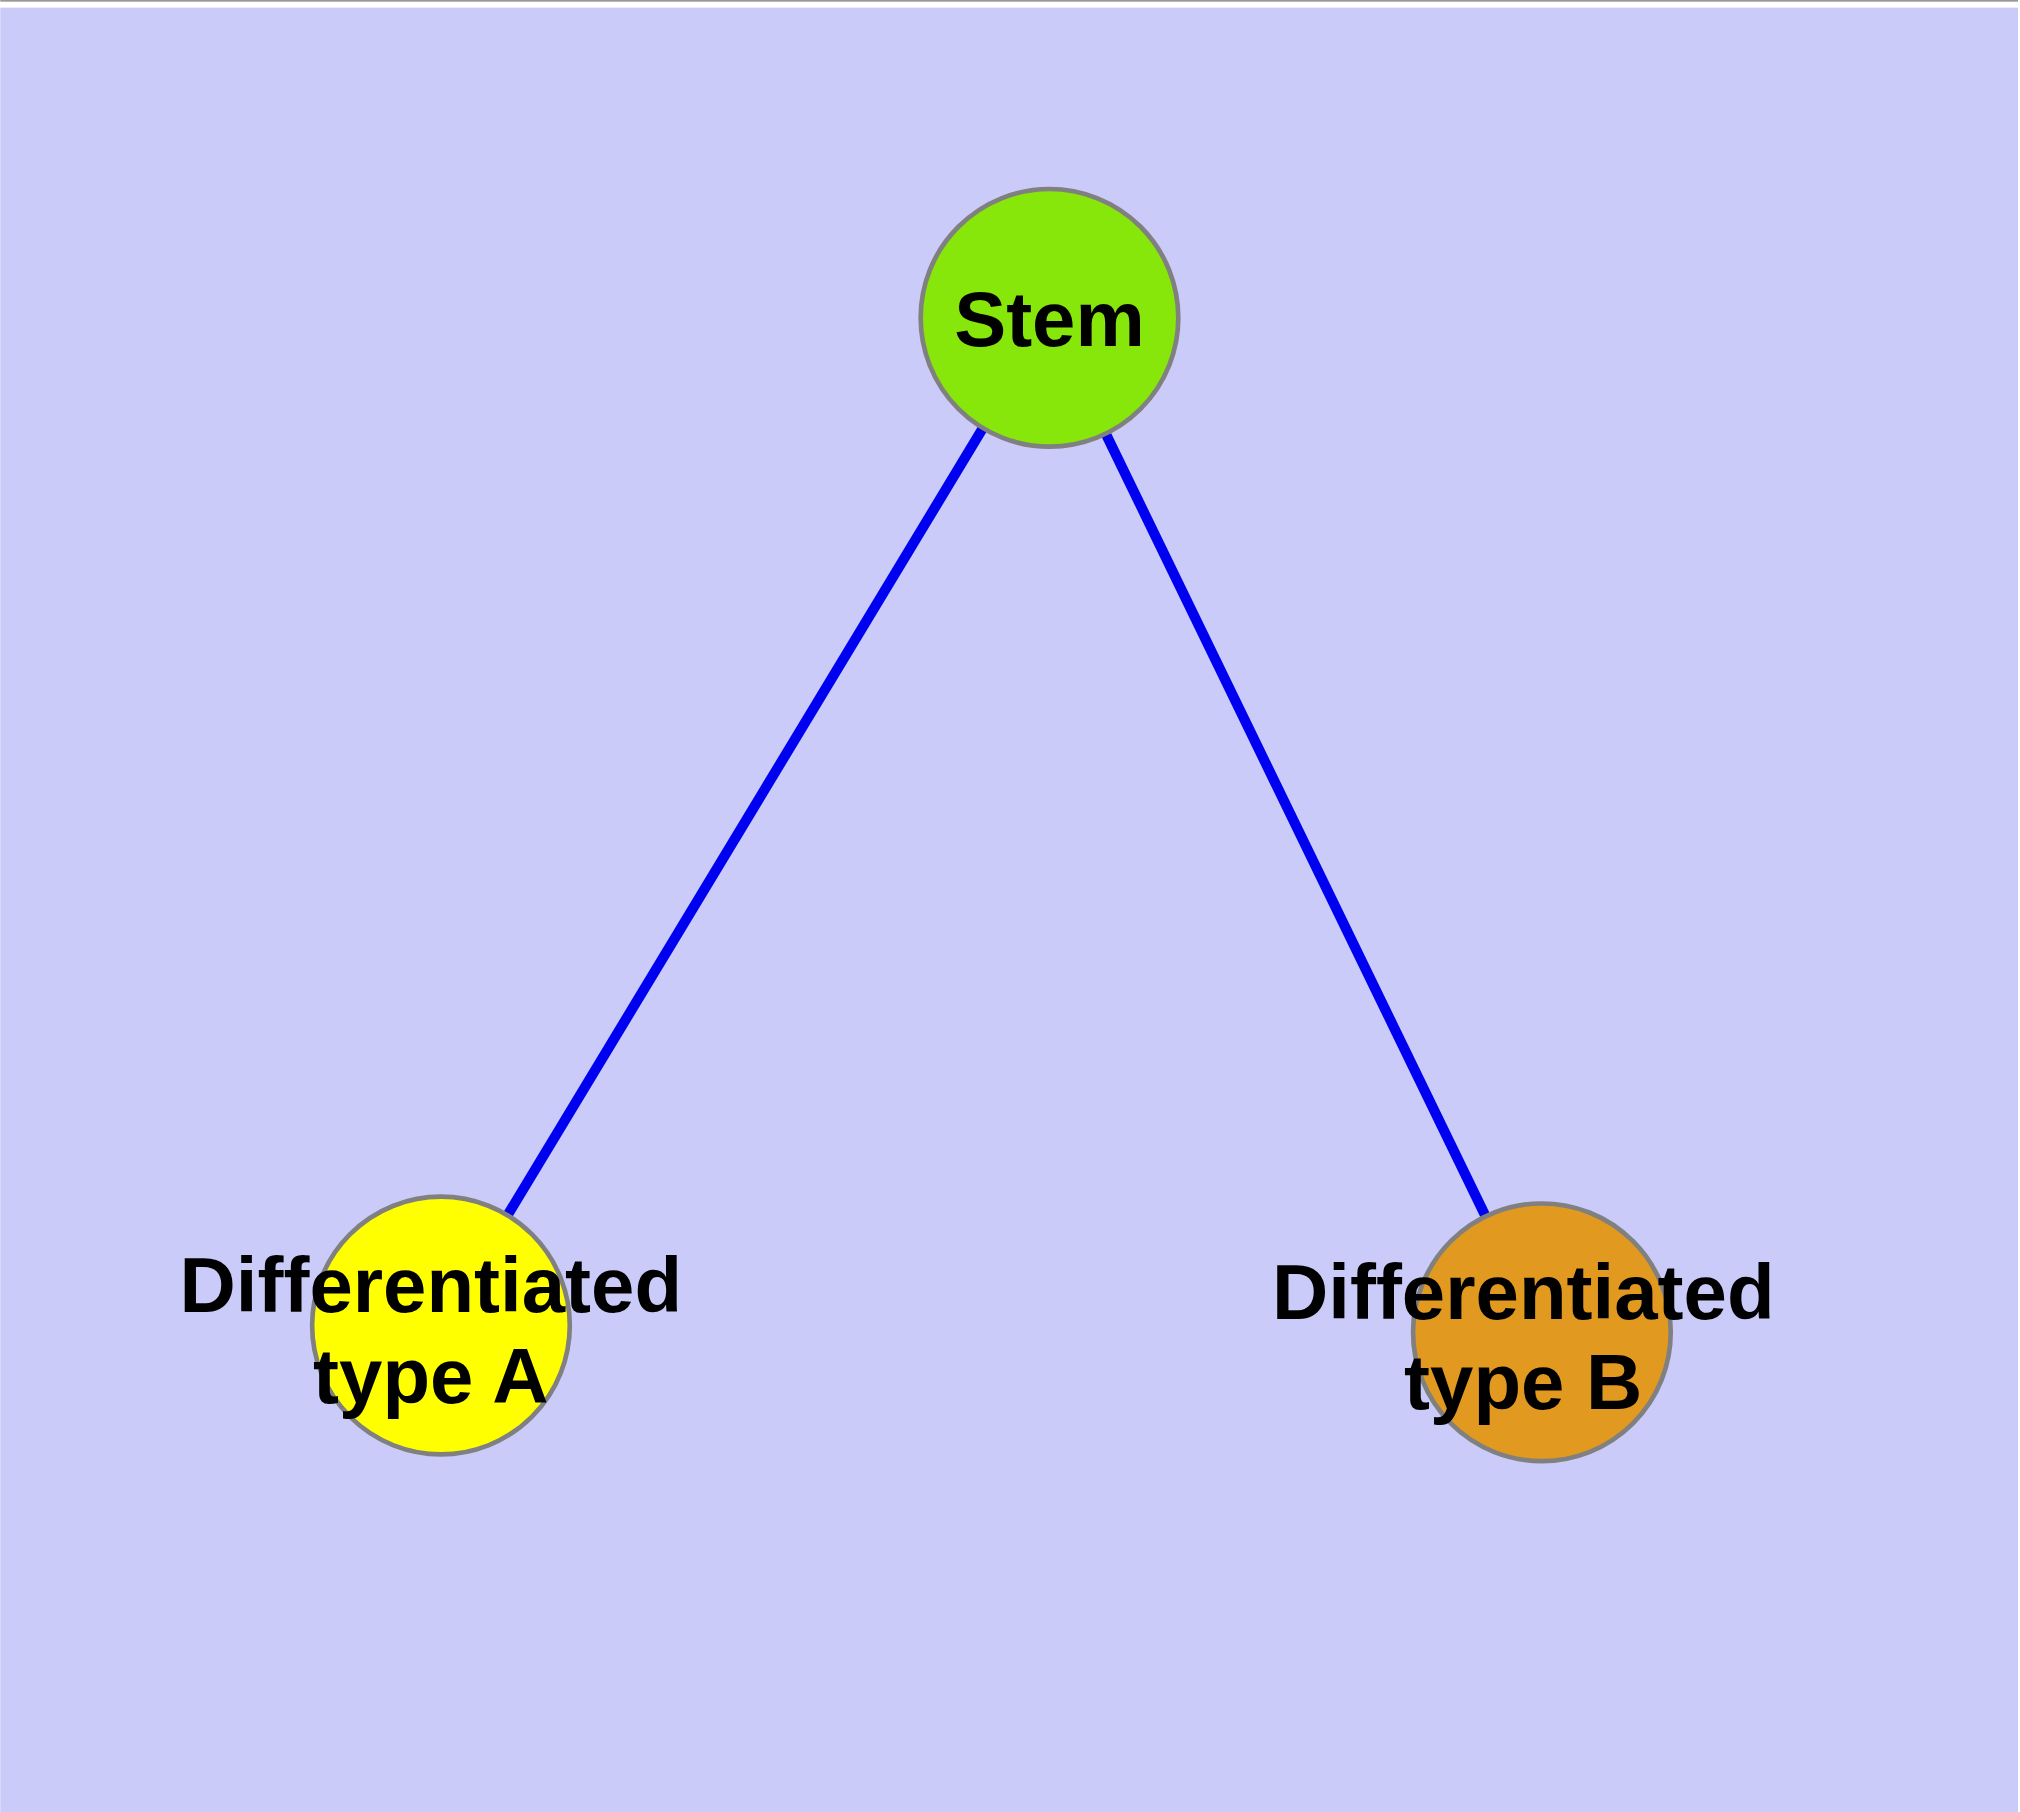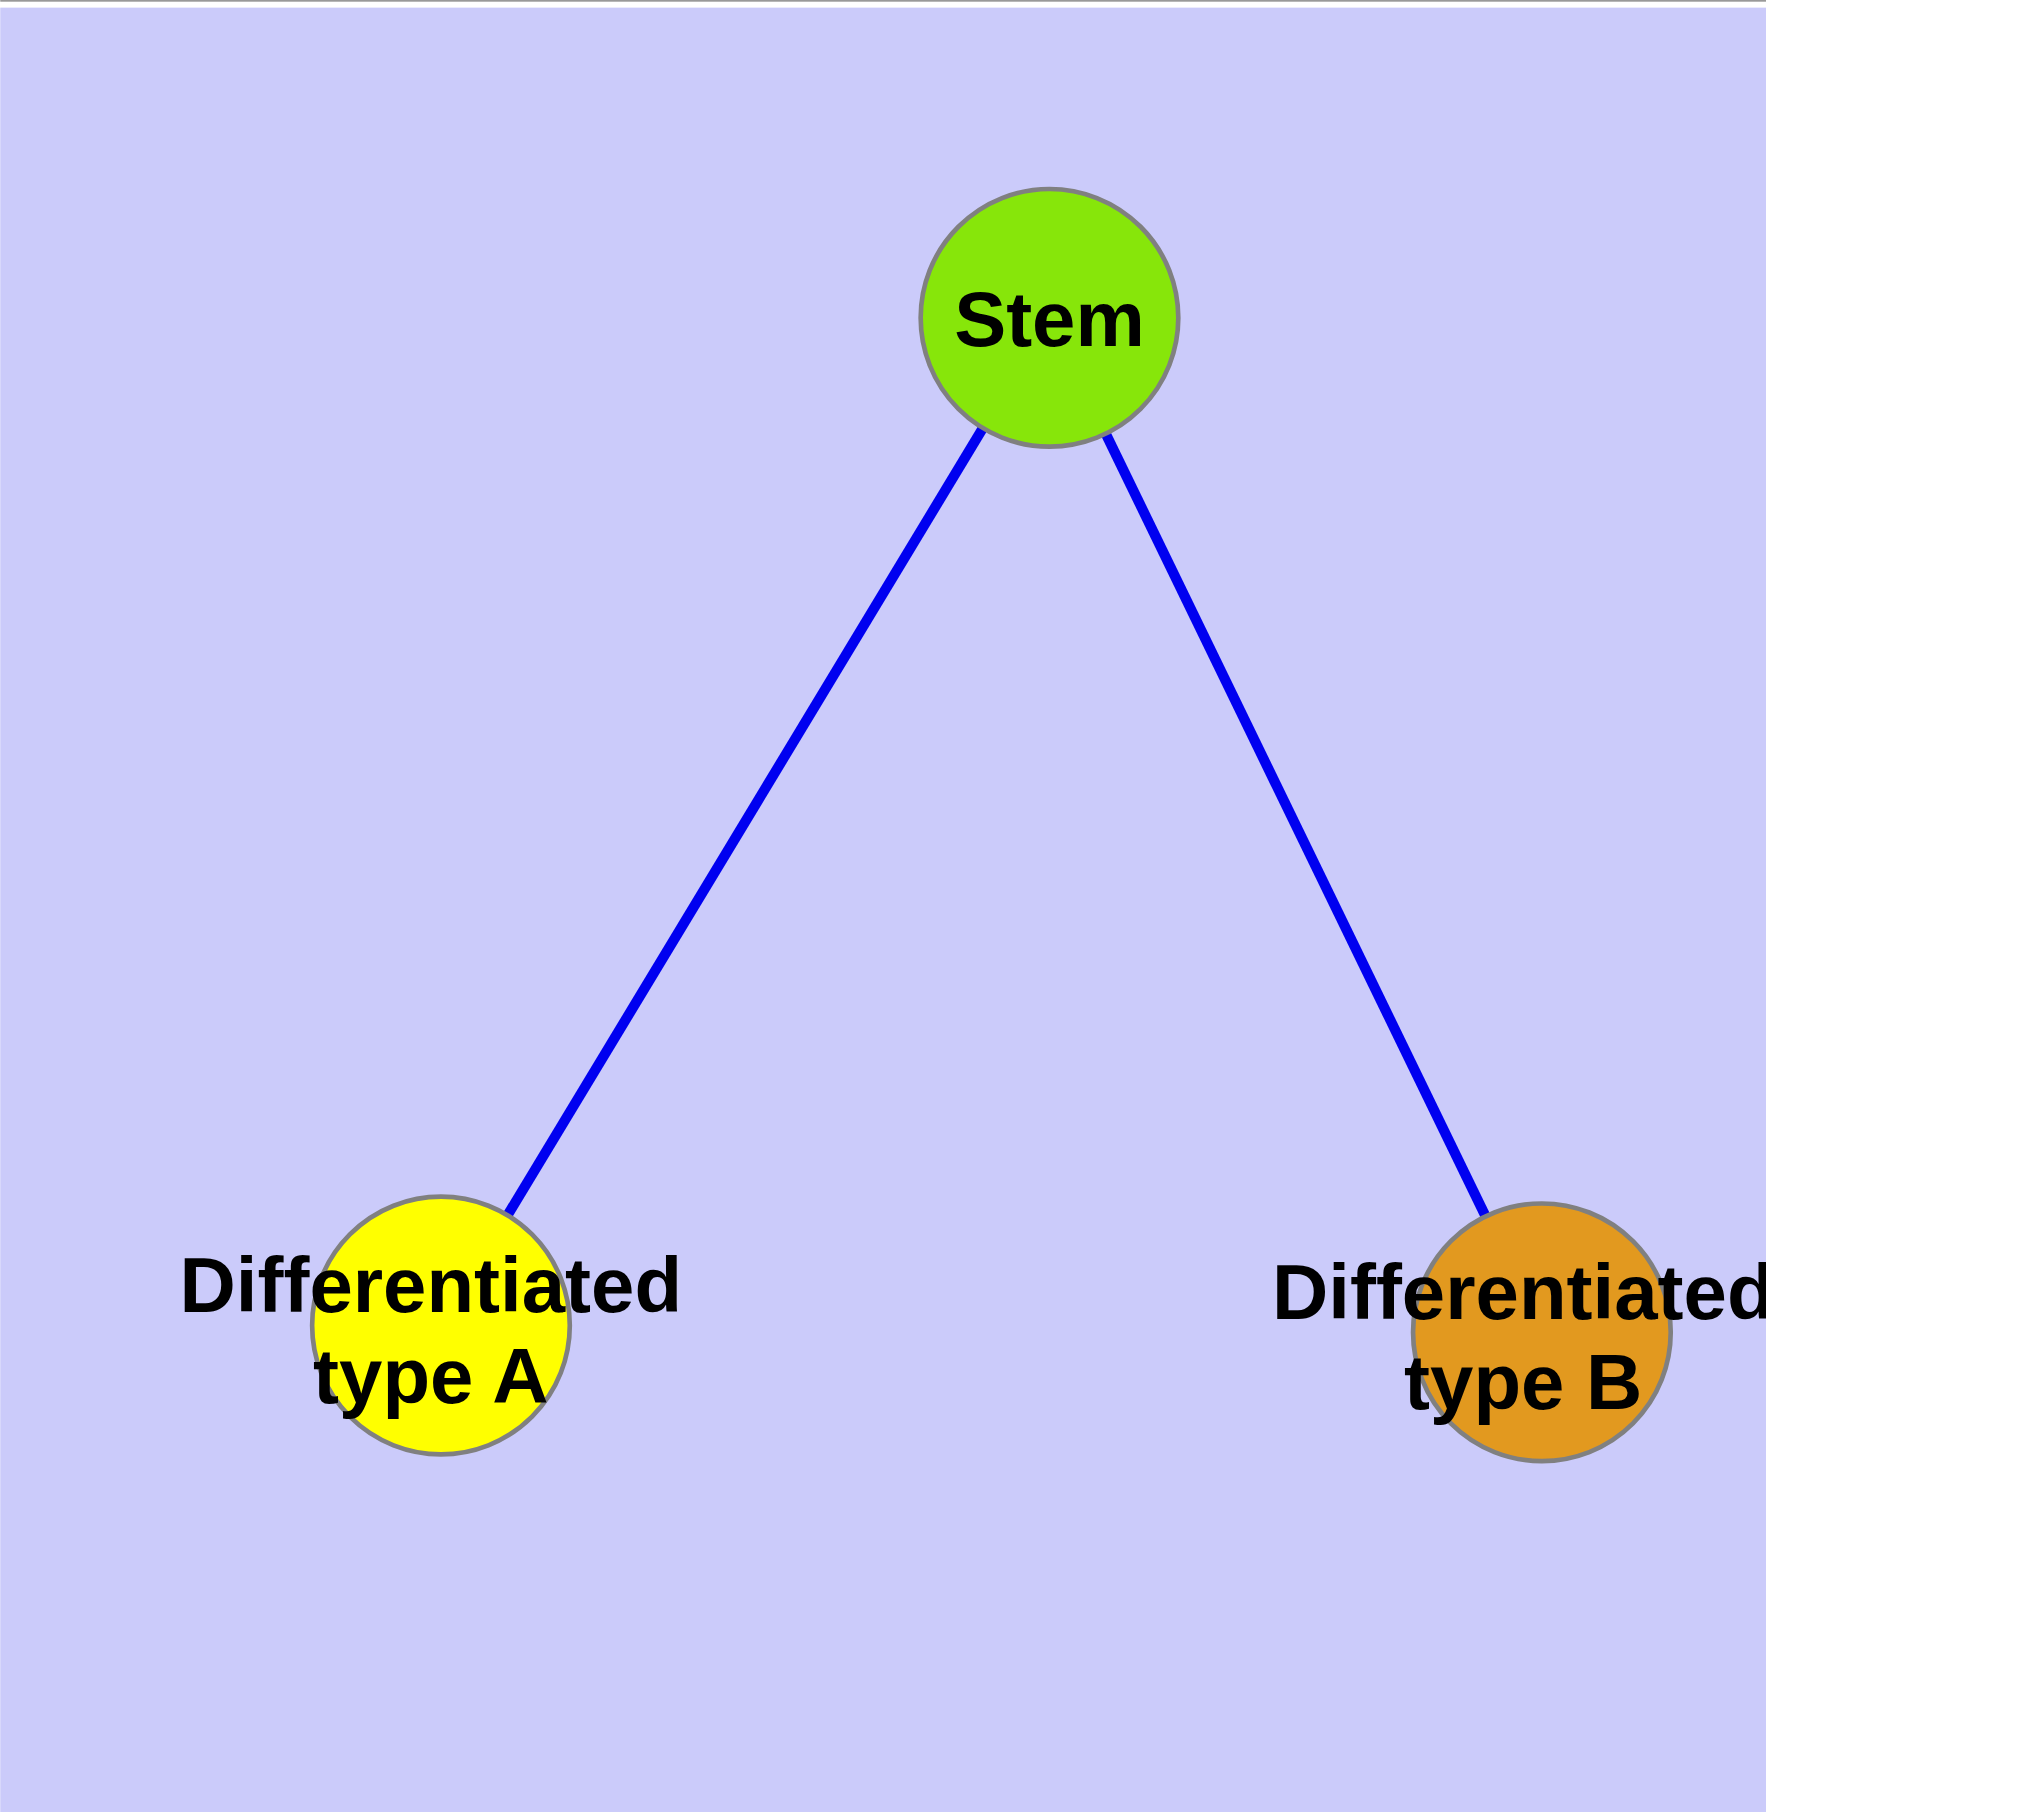--- a/index.html
+++ b/index.html
@@ -1,21 +1,21 @@
 <!DOCTYPE html>
 <html style="font-size:13.6px"><head>
 <meta charset="utf-8">
 <style>
   html, body {
     margin: 0;
     padding: 0;
     background: #ffffff;
   }
   .diagram-page {
-    width: 1766px;
+    width: 2018px;
     height: 1812px;
     overflow: hidden;
   }
   svg {
     display: block;
   }
   .node-label {
     font-family: "Liberation Sans", sans-serif;
     font-weight: bold;
     font-size: 92px;

